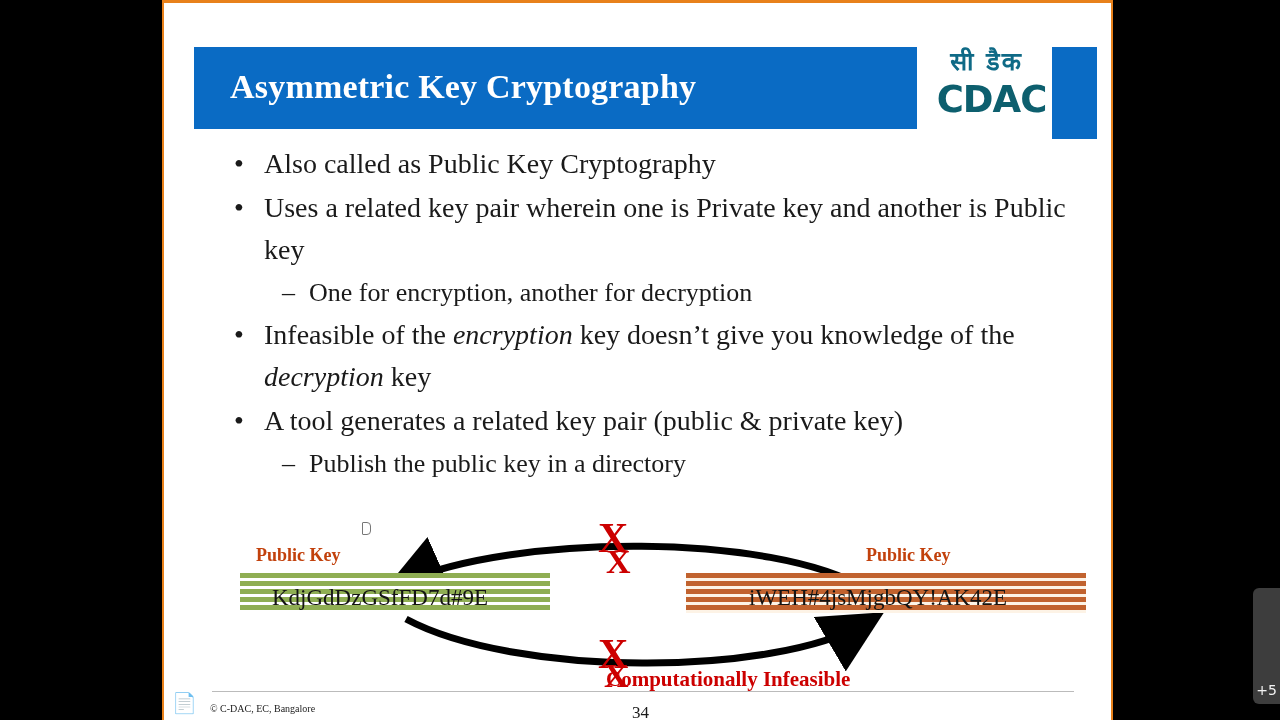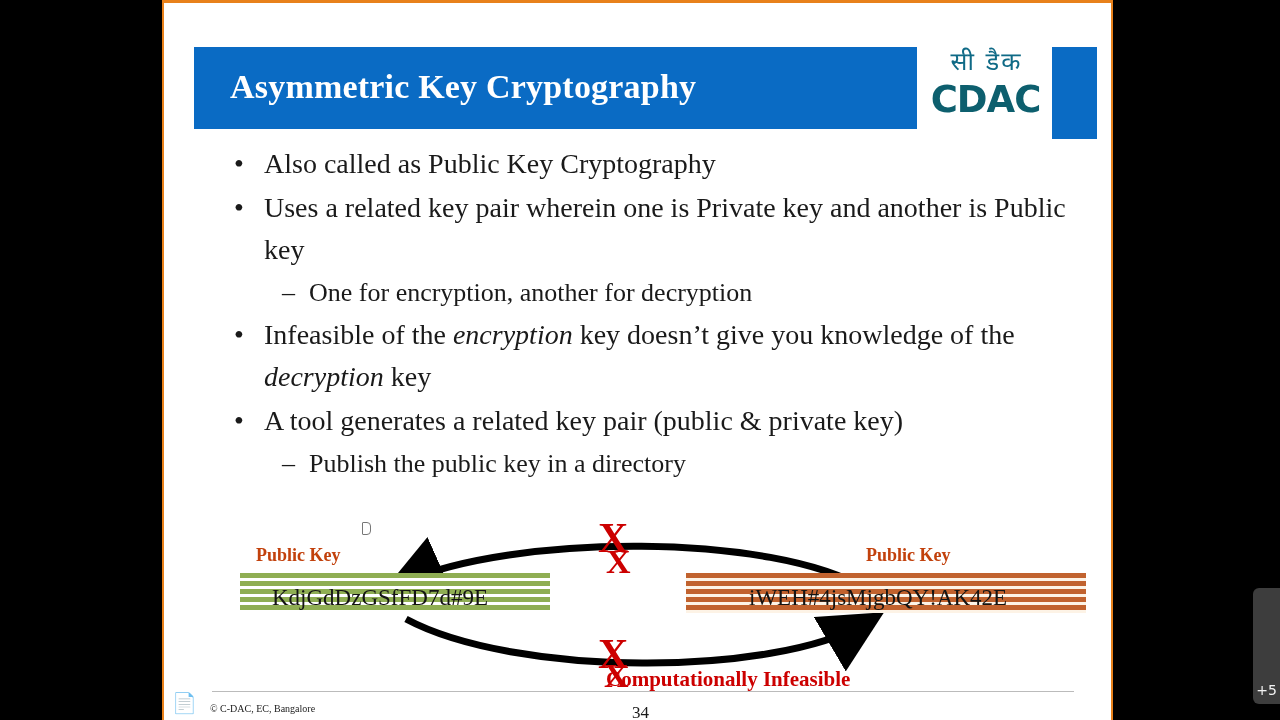--- a/index.html
+++ b/index.html
@@ -58,29 +58,29 @@
     left: 0px; top: 0px;
     width: 135px; height: 92px;
     background: #ffffff;
   }
   #logo-dev {
     position: absolute;
     left: 4px; top: 2px;
     width: 131px;
     text-align: center;
     font-size: 25px;
-    font-weight: normal;
+    font-weight: bold;
     color: #0f6a86;
     font-family: "DejaVu Sans", sans-serif;
     letter-spacing: 2px;
     line-height: 1.05;
   }
   #logo-cdac {
     position: absolute;
-    left: 2px; top: 34px;
+    left: 8px; top: 34px;
     width: 133px;
     text-align: center;
     font-size: 37px;
     font-weight: bold;
     color: #0d5f6e;
     font-family: "DejaVu Sans", sans-serif;
     letter-spacing: -1px;
     line-height: 1;
   }
   #logo-blue-tab {

